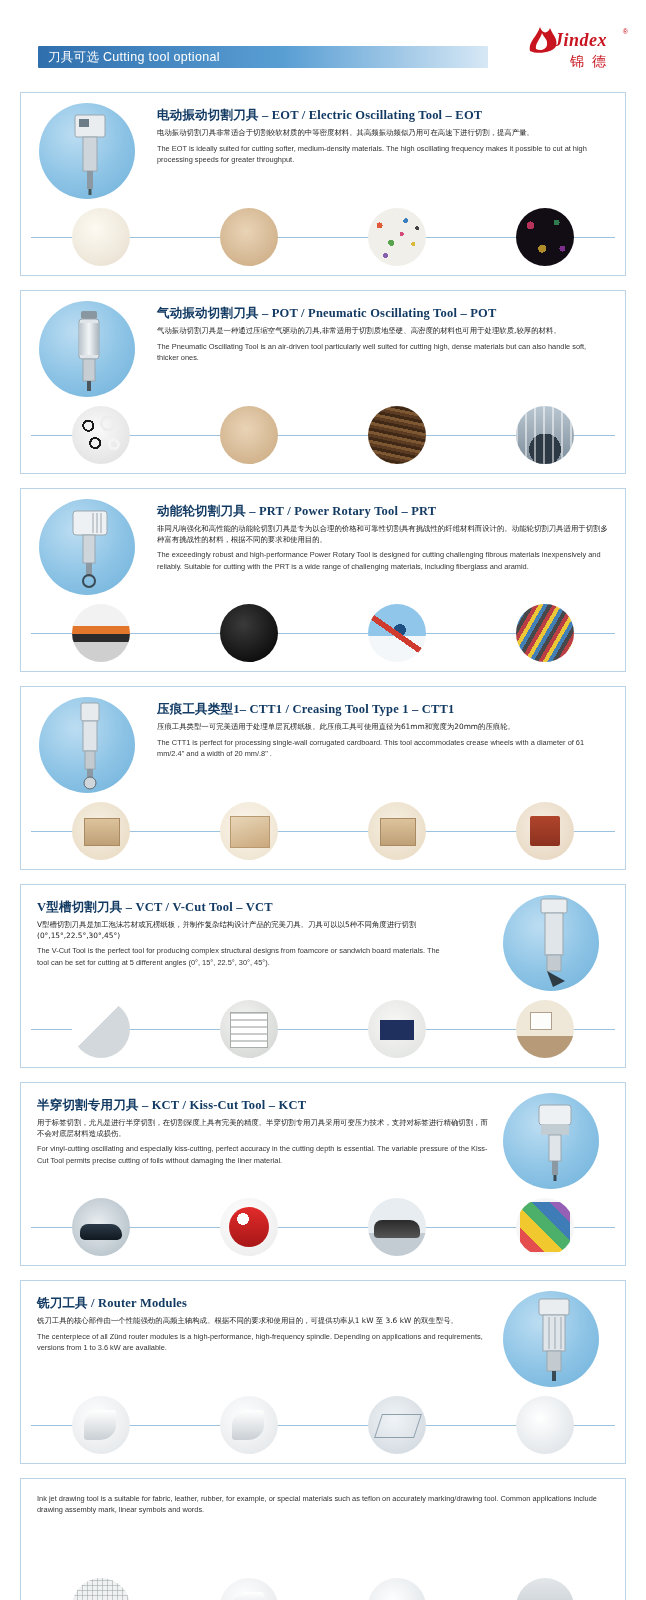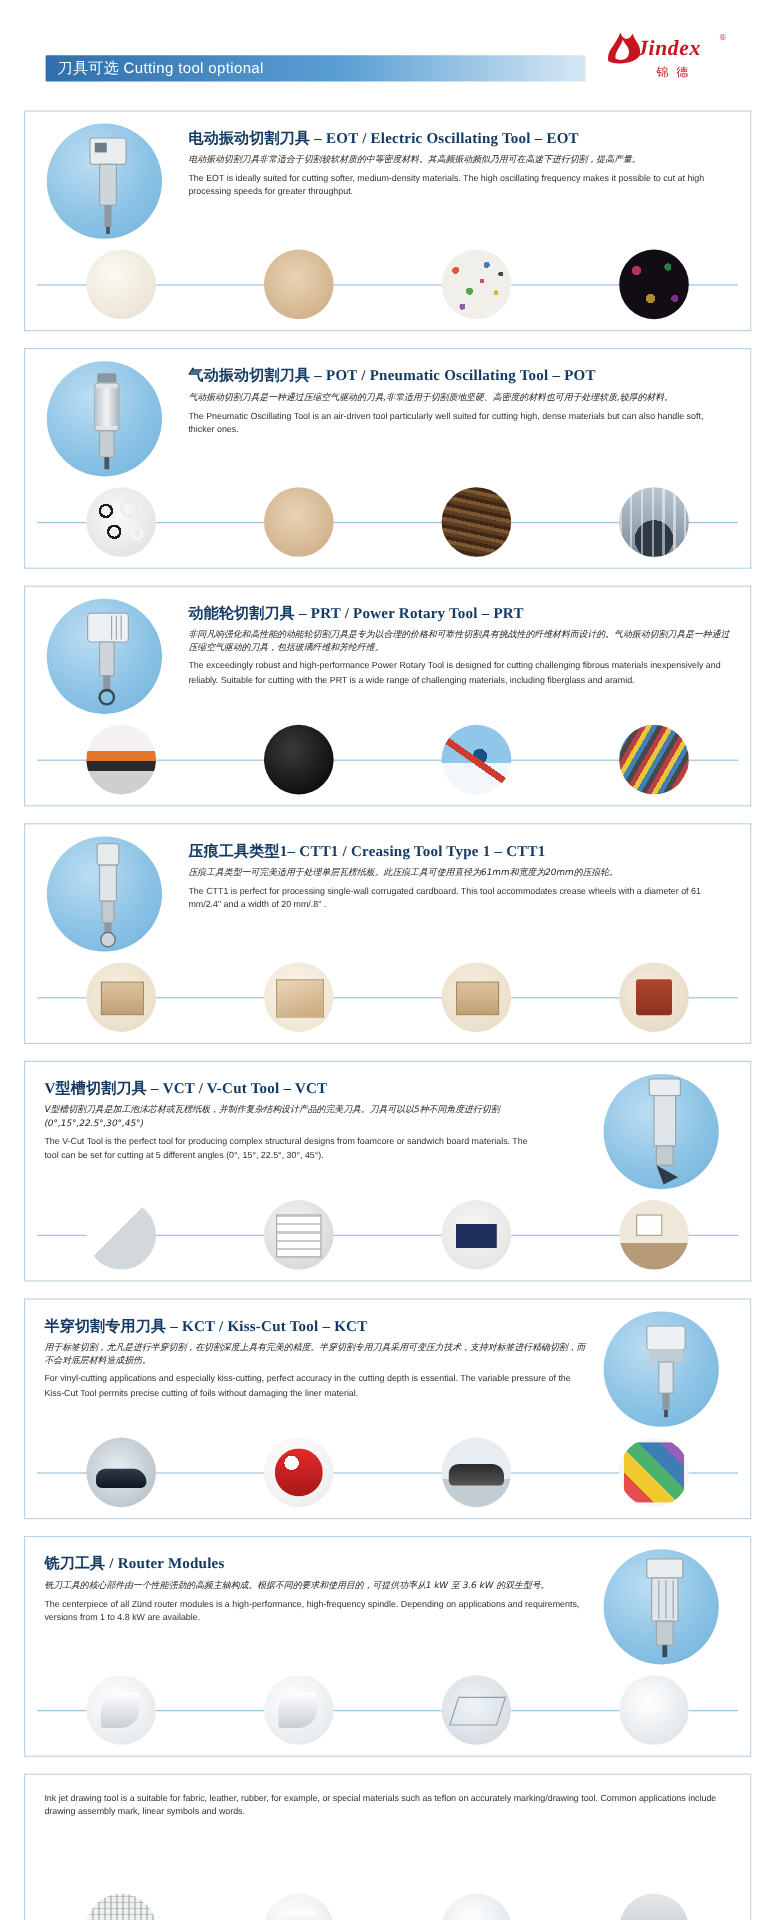--- a/index.html
+++ b/index.html
@@ -35,21 +35,21 @@
     color: #ffffff;
     font-size: 12.5px;
     letter-spacing: 0.3px;
     white-space: nowrap;
   }
   .title-bar-text .cn { font-family: "DejaVu Sans", sans-serif; font-weight: normal; }
   .title-bar-text .en { font-weight: normal; text-align: center; }
 
   .logo {
     position: absolute;
-    right: 41px;
+    right: 18px;
     top: 26px;
     width: 104px;
     height: 50px;
     text-align: center;
   }
   .logo-flame {
     position: absolute;
     left: 2px;
     top: -2px;
     width: 34px;
@@ -63,22 +63,22 @@
     font-style: italic;
     font-weight: bold;
     font-size: 18px;
     color: #c8141e;
     letter-spacing: 0.5px;
   }
   .logo-cn {
     position: absolute;
     left: 46px;
     top: 27px;
-    font-family: Liberation Serif, serif;
-    font-size: 10px;
+    font-family: Liberation Sans, sans-serif;
+    font-size: 14px;
     color: #c8141e;
     letter-spacing: 2px;
   }
   .logo-r {
     position: absolute;
     right: 0;
     top: 2px;
     font-size: 7px;
     color: #c8141e;
   }
@@ -122,21 +122,20 @@
     color: #123a63;
     letter-spacing: 0.2px;
     margin-bottom: 4px;
   }
   .desc-cn {
     font-family: "DejaVu Sans", sans-serif;
     font-size: 7.4px;
     line-height: 1.45;
     color: #222;
     margin-bottom: 4px;
-    font-style: italic;
   }
   .desc-en {
     font-size: 7.4px;
     line-height: 1.5;
     color: #333;
   }
 
   
   .thumbs {
     position: relative;
@@ -438,21 +437,21 @@
           <line x1="66" y1="16" x2="66" y2="36"></line>
           <line x1="70" y1="16" x2="70" y2="36"></line>
         </g>
         <rect x="52" y="38" width="12" height="28" fill="#cfd6db" stroke="#9aa7b0"></rect>
         <rect x="55" y="66" width="6" height="14" fill="#8c99a2"></rect>
         <circle cx="58" cy="84" r="6" fill="none" stroke="#3a4a55" stroke-width="2"></circle>
       </svg>
     </div>
     <div class="text-col">
       <div class="tool-title">动能轮切割刀具 – PRT / Power Rotary Tool – PRT</div>
-      <div class="desc-cn">非同凡响强化和高性能的动能轮切割刀具是专为以合理的价格和可靠性切割具有挑战性的纤维材料而设计的。气动振动切割刀具是一种通过压缩空气驱动的刀具，包括玻璃纤维和芳纶纤维。</div>
+      <div class="desc-cn">非同凡响强化和高性能的动能轮切割刀具是专为以合理的价格和可靠性切割具有挑战性的纤维材料而设计的。动能轮切割刀具适用于切割多种富有挑战性的材料，根据不同的要求和使用目的。</div>
       <div class="desc-en">The exceedingly robust and high-performance Power Rotary Tool is designed for cutting challenging fibrous materials inexpensively and reliably. Suitable for cutting with the PRT is a wide range of challenging materials, including fiberglass and aramid.</div>
     </div>
   </div>
   <div class="thumbs">
     <div class="thumb-line"></div>
     <div class="thumb-row">
       <div class="thumb t-layers"></div>
       <div class="thumb t-black"></div>
       <div class="thumb t-ski"></div>
       <div class="thumb t-cables"></div>
@@ -526,21 +525,21 @@
         <rect x="44" y="14" width="32" height="20" rx="3" fill="#eef1f3" stroke="#9aa7b0"></rect>
         <rect x="46" y="34" width="28" height="10" fill="#c2ccd3"></rect>
         <rect x="54" y="44" width="12" height="26" fill="#dfe5e9" stroke="#9aa7b0"></rect>
         <rect x="57" y="70" width="6" height="14" fill="#8c99a2"></rect>
         <rect x="58.5" y="84" width="3" height="6" fill="#3a4a55"></rect>
       </svg>
     </div>
     <div class="text-col">
       <div class="tool-title">半穿切割专用刀具 – KCT / Kiss-Cut Tool – KCT</div>
       <div class="desc-cn">用于标签切割，尤凡是进行半穿切割，在切割深度上具有完美的精度。半穿切割专用刀具采用可变压力技术，支持对标签进行精确切割，而不会对底层材料造成损伤。</div>
-      <div class="desc-en">For vinyl-cutting applications and especially kiss-cutting, perfect accuracy in the cutting depth is essential. The variable pressure of the Kiss-Cut Tool permits precise cutting of foils without damaging the liner material.</div>
+      <div class="desc-en">For vinyl-cutting oscillating and especially kiss-cutting, perfect accuracy in the cutting depth is essential. The variable pressure of the Kiss-Cut Tool permits precise cutting of foils without damaging the liner material.</div>
     </div>
   </div>
   <div class="thumbs">
     <div class="thumb-line"></div>
     <div class="thumb-row">
       <div class="thumb t-shoe"></div>
       <div class="thumb t-ball"></div>
       <div class="thumb t-car"></div>
       <div class="thumb t-stickers"></div>
     </div>
@@ -559,21 +558,21 @@
           <line x1="60" y1="28" x2="60" y2="60"></line>
           <line x1="66" y1="28" x2="66" y2="60"></line>
         </g>
         <rect x="52" y="62" width="14" height="20" fill="#c3cbd1" stroke="#9aa7b0"></rect>
         <rect x="57" y="82" width="4" height="10" fill="#3a4a55"></rect>
       </svg>
     </div>
     <div class="text-col">
       <div class="tool-title">铣刀工具 / Router Modules</div>
       <div class="desc-cn">铣刀工具的核心部件由一个性能强劲的高频主轴构成。根据不同的要求和使用目的，可提供功率从1 kW 至 3.6 kW 的双生型号。</div>
-      <div class="desc-en">The centerpiece of all Zünd router modules is a high-performance, high-frequency spindle. Depending on applications and requirements, versions from 1 to 4.8 kW are available.</div>
+      <div class="desc-en">The centerpiece of all Zünd router modules is a high-performance, high-frequency spindle. Depending on applications and requirements, versions from 1 to 3.6 kW are available.</div>
     </div>
   </div>
   <div class="thumbs">
     <div class="thumb-line"></div>
     <div class="thumb-row">
       <div class="thumb t-white-curl"></div>
       <div class="thumb t-white-curl"></div>
       <div class="thumb t-wire"></div>
       <div class="thumb t-foam"></div>
     </div>

